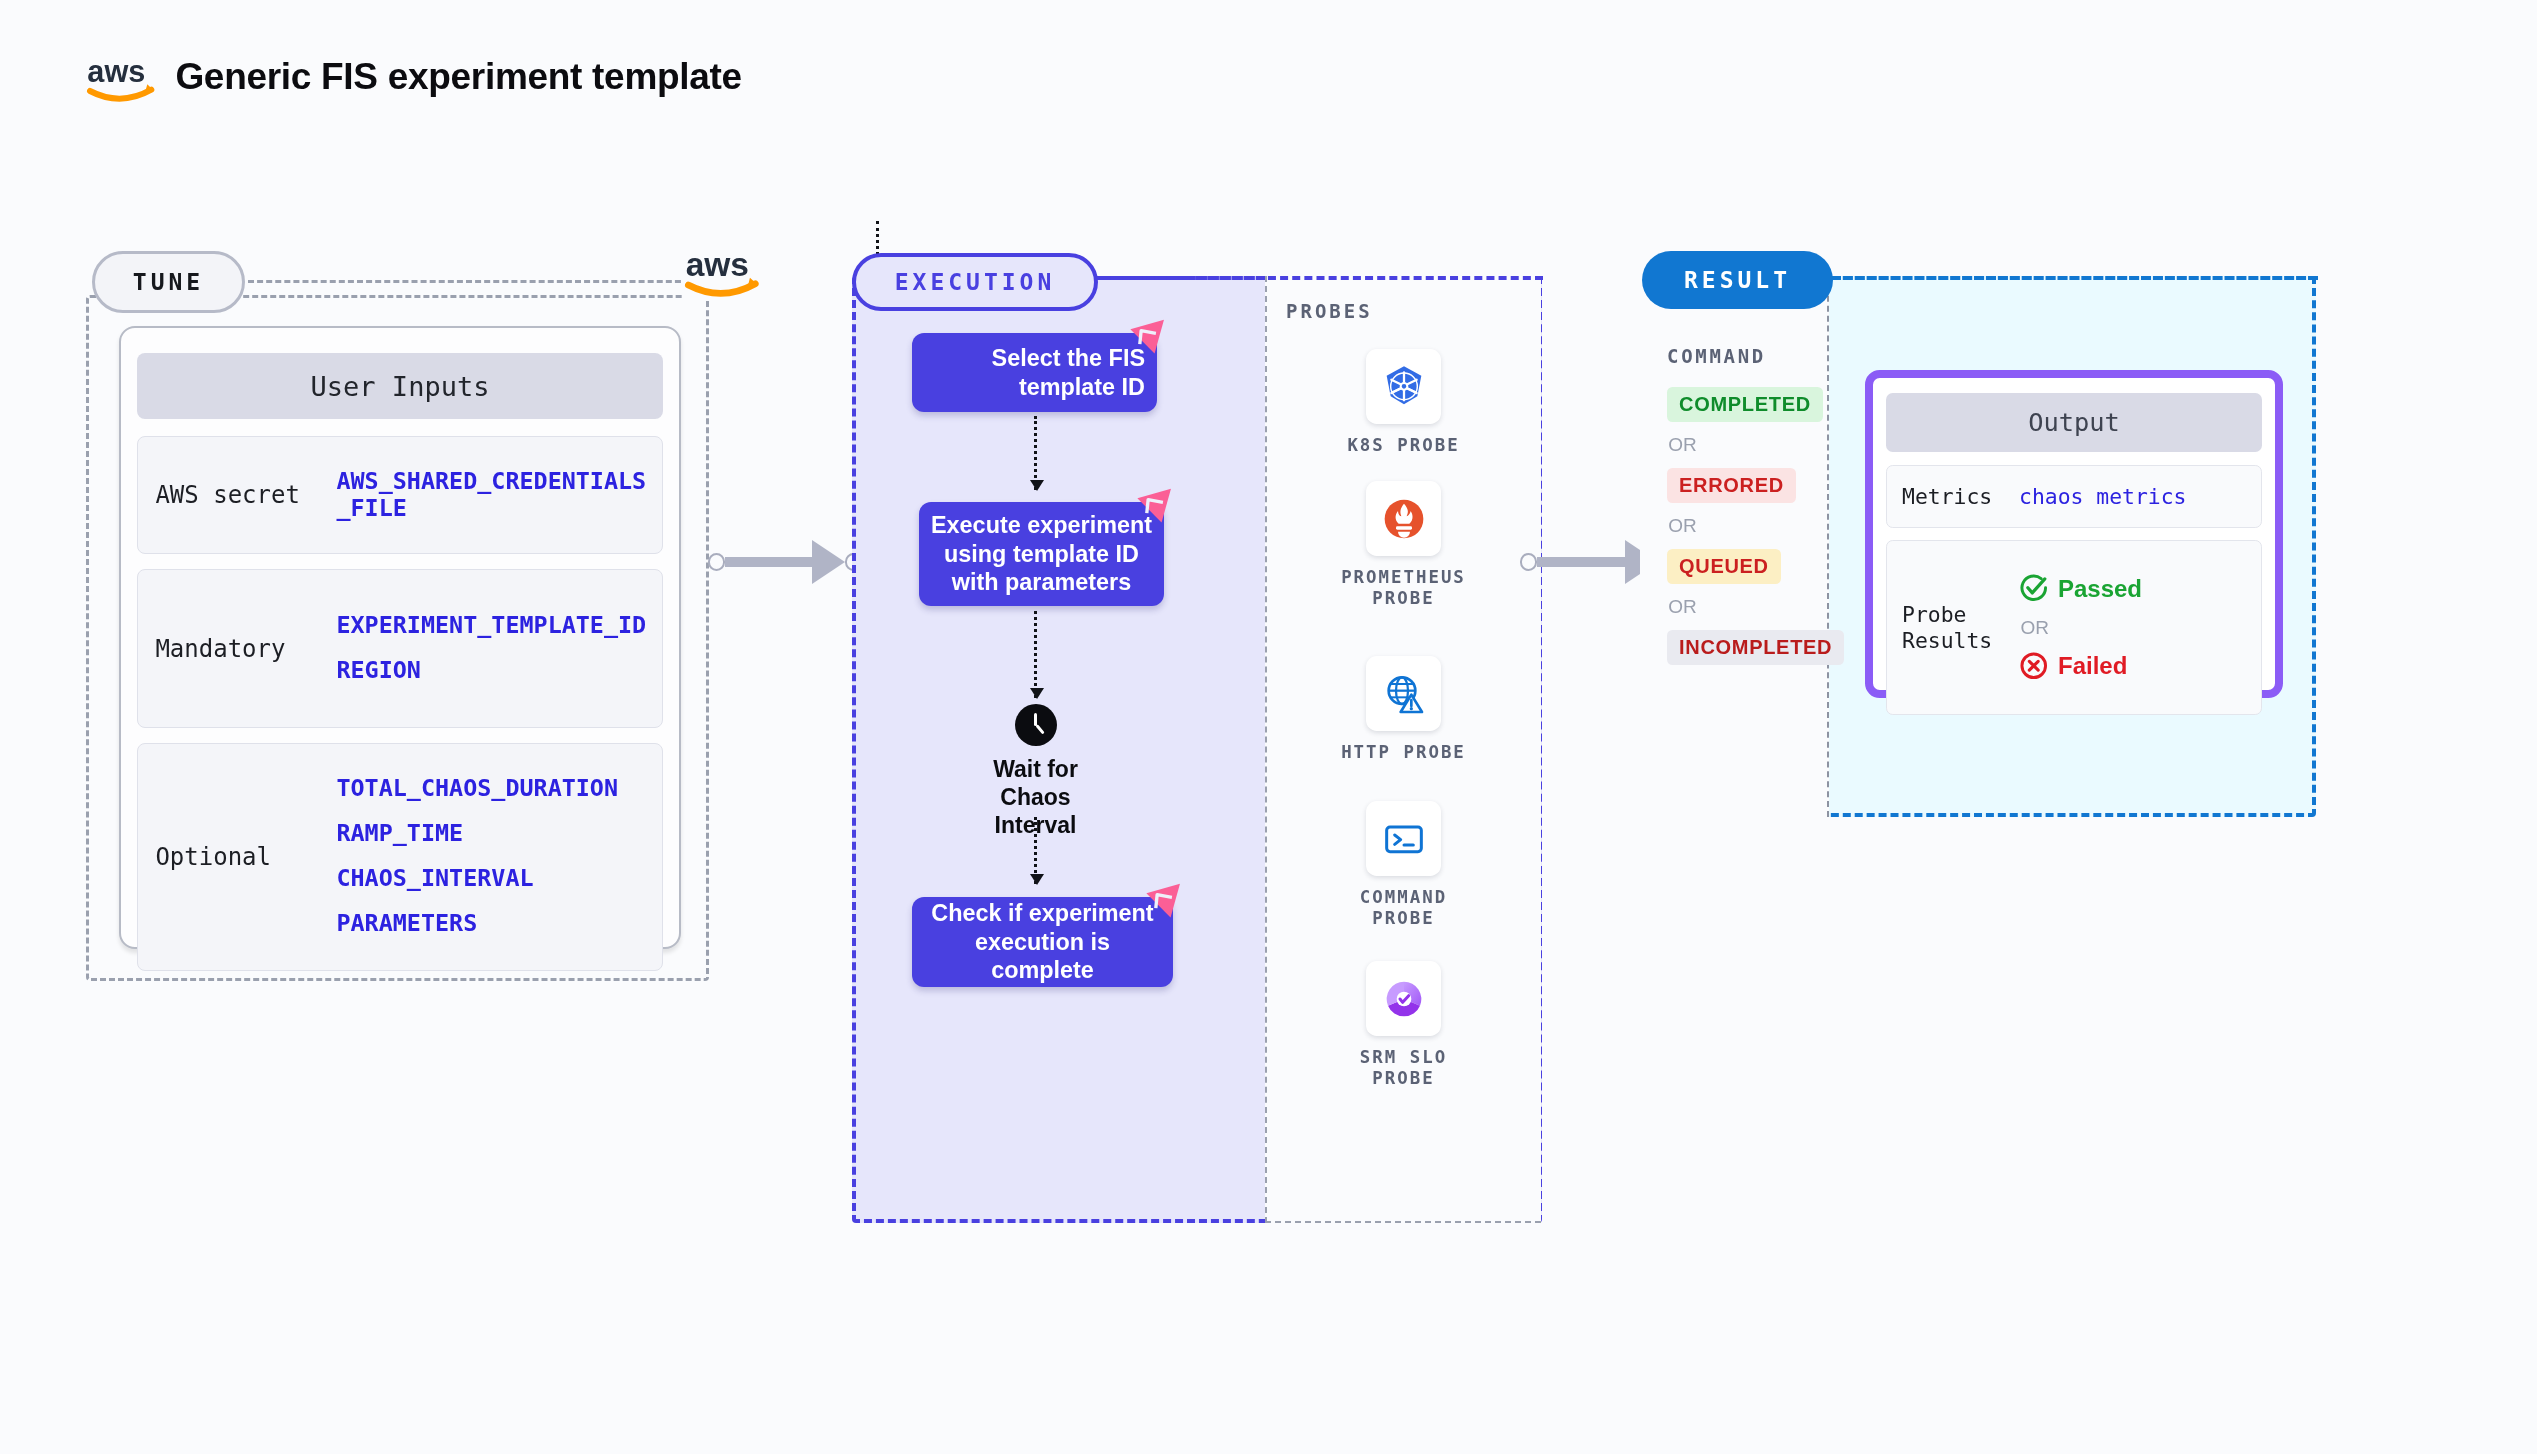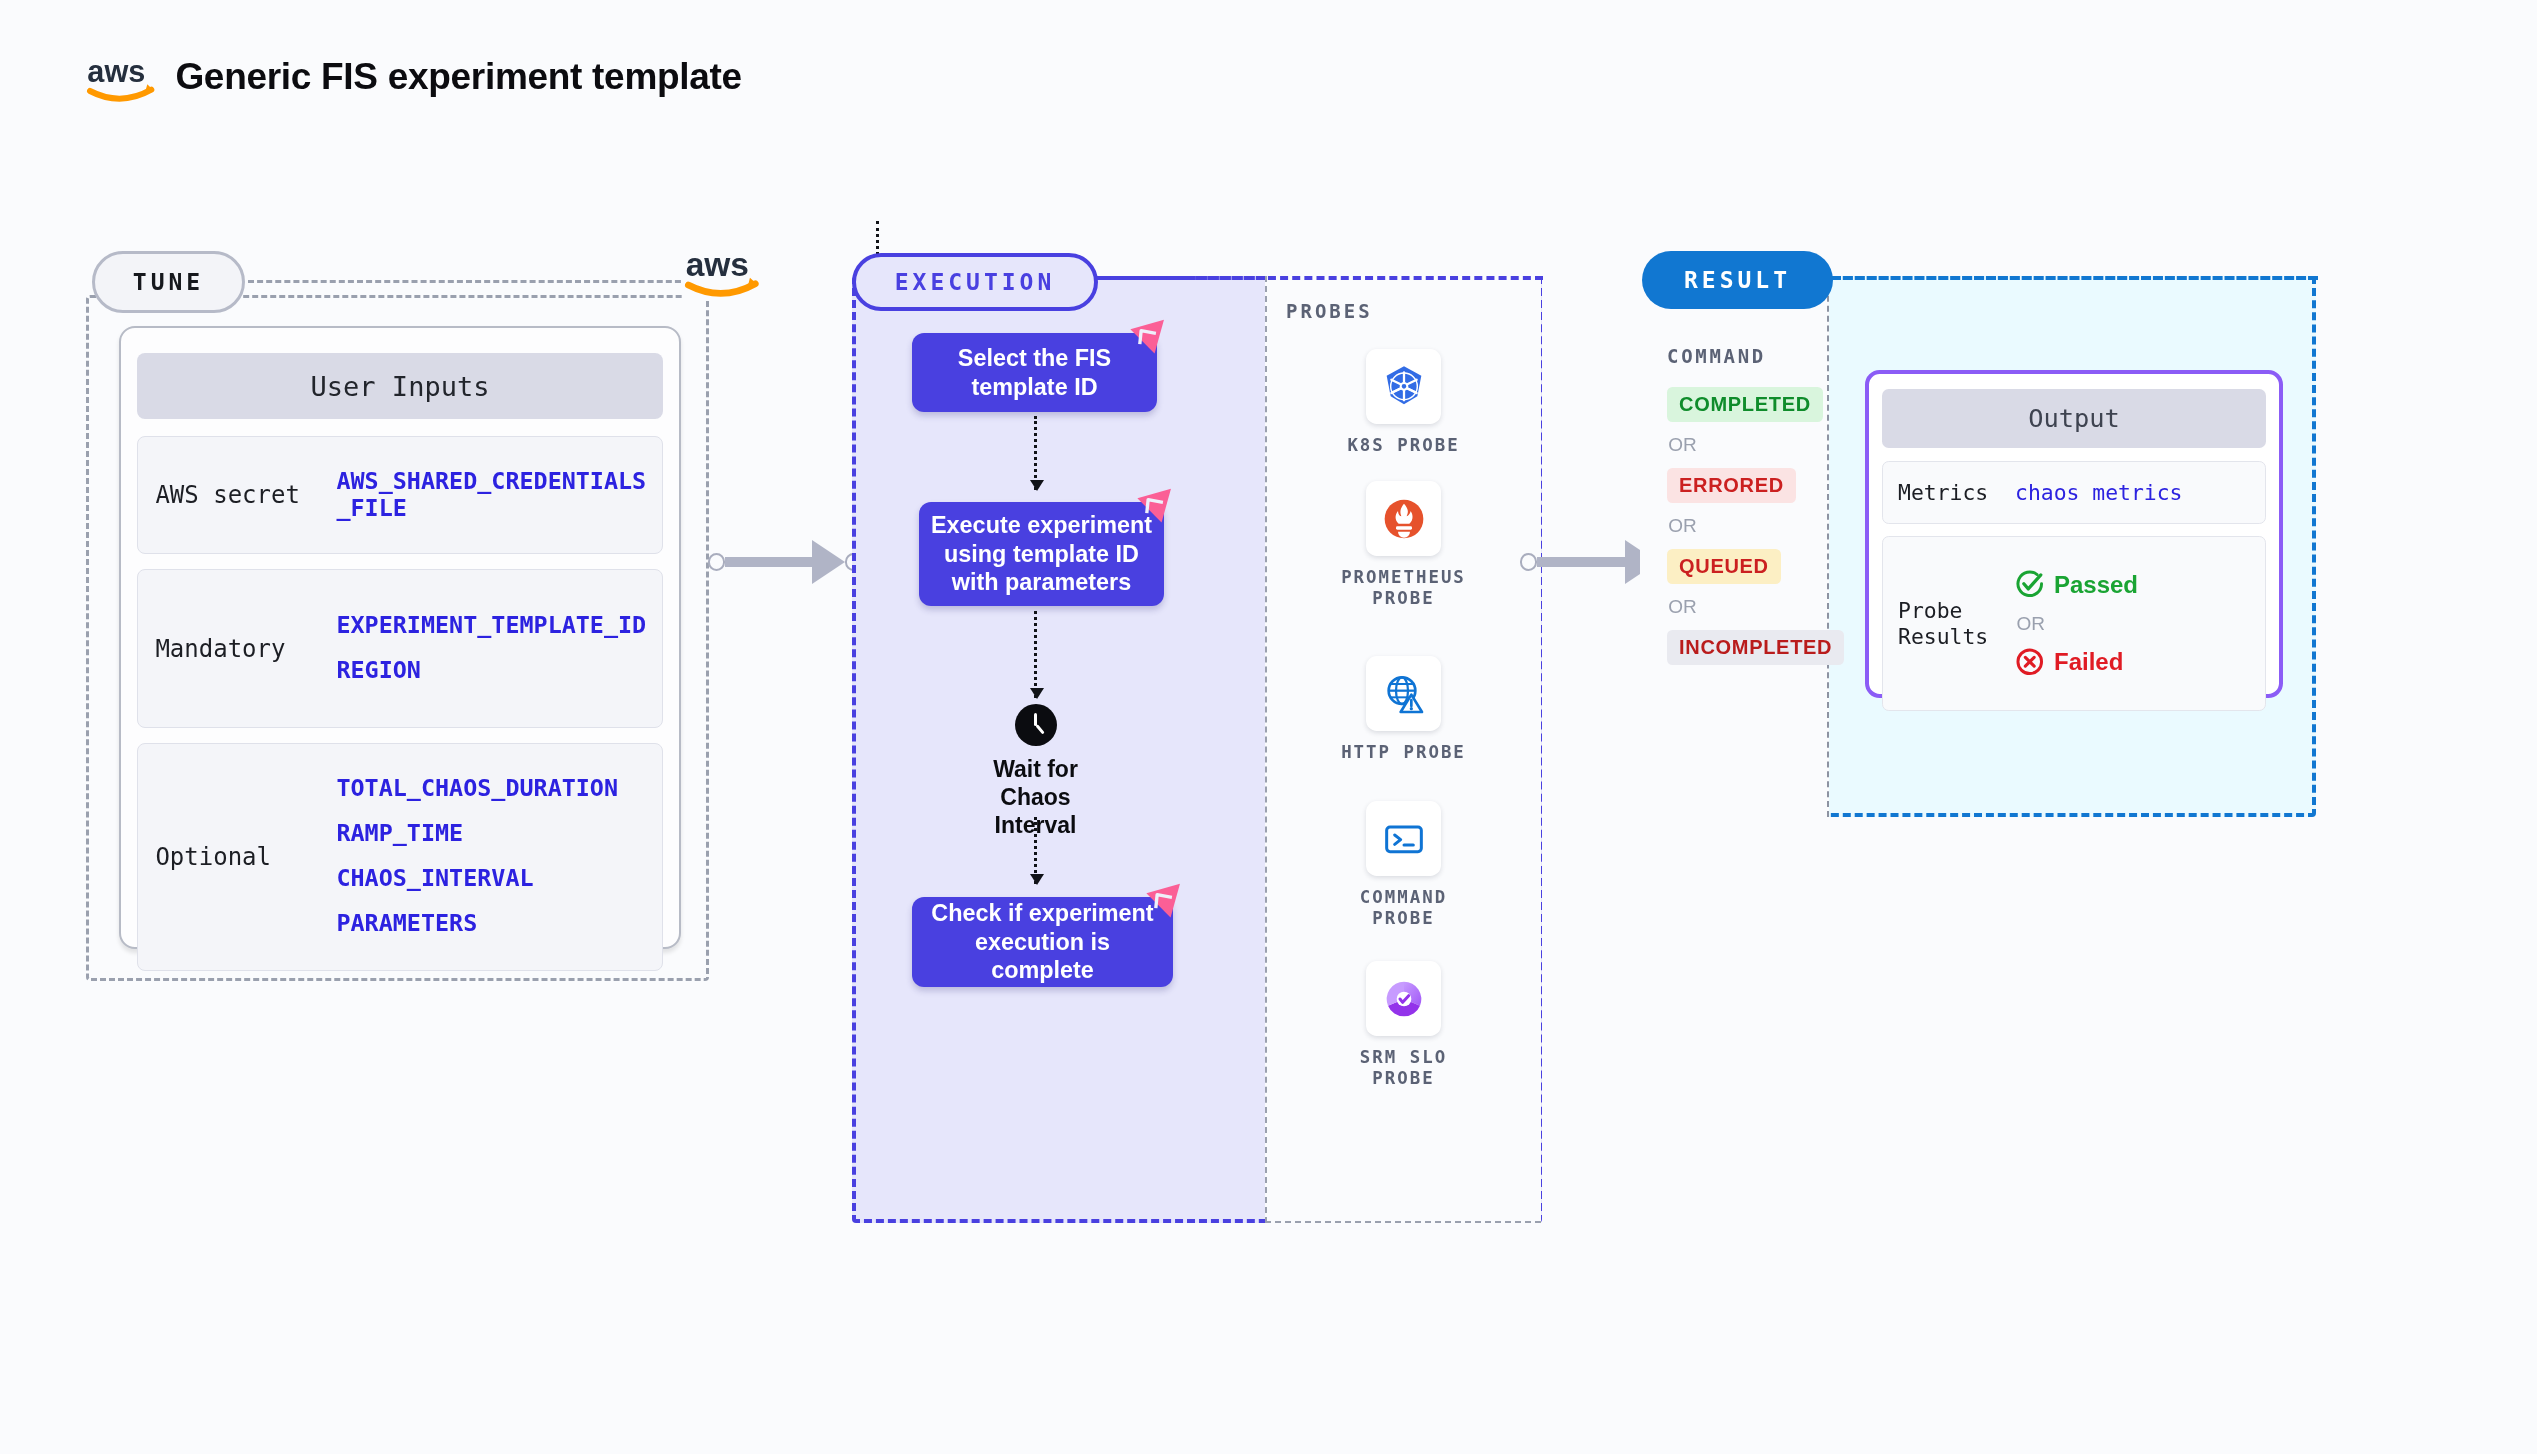--- a/index.html
+++ b/index.html
@@ -112,21 +112,21 @@
   
   .exec-node {
     position: absolute; background: #4940e0; color: #fff; border-radius: 12px;
     display: flex; align-items: center; justify-content: center; text-align: center;
     font-size: 23.4px; font-weight: bold; line-height: 1.22; padding: 9.4px 12px;
     box-shadow: 0 4px 6.7px rgba(40,36,120,.22);
   }
   .litmus-flag {
     position: absolute; right: -10.7px; top: -16px; width: 47px; height: 42px;
   }
-  #node1 { left: 912px; top: 333px; width: 245px; height: 79px; }
+  #node1 { left: 912px; top: 333px; width: 245px; height: 79px; text-align: right; }
   #node2 { left: 919px; top: 502px; width: 245px; height: 104px; }
   #node4 { left: 912px; top: 897px; width: 261px; height: 90px; }
 
   .dot-arrow {
     position: absolute; width: 0; border-left: 3.3px dotted #111318;
   }
   .dot-arrow::after {
     content: ""; position: absolute; left: -7.4px; bottom: -1.3px;
     border-left: 7.4px solid transparent; border-right: 7.4px solid transparent;
     border-top: 11.4px solid #111318;
@@ -200,21 +200,21 @@
   .status-stack { position: absolute; left: 1667px; top: 387px; display: flex; flex-direction: column; }
   .badge {
     display: inline-block; align-self: flex-start; border-radius: 5.4px;
     padding: 6px 12px; font-size: 20px; font-weight: bold; letter-spacing: 0.7px;
   }
   .or-text { font-size: 19px; color: #9aa0ae; margin: 12px 0 12px 1.3px; }
 
   
   #output-card {
     position: absolute; left: 1865px; top: 370px; width: 418px; height: 328px;
-    background: #fff; border: 4px solid #8b5cf6; border-radius: 14.7px;
+    background: #fff; border: 8px solid #8b5cf6; border-radius: 14.7px;
     padding: 14.7px 13.4px;
   }
   #output-header {
     height: 59px; background: #d9dae6; border-radius: 6.7px;
     display: flex; align-items: center; justify-content: center;
     font-family: "DejaVu Sans Mono", monospace;
     font-size: 25.4px; color: #3e4350; margin-bottom: 13.4px;
   }
   .out-row {
     background: #f9fafc; border: 1.3px solid #e3e5ec; border-radius: 6.7px;

